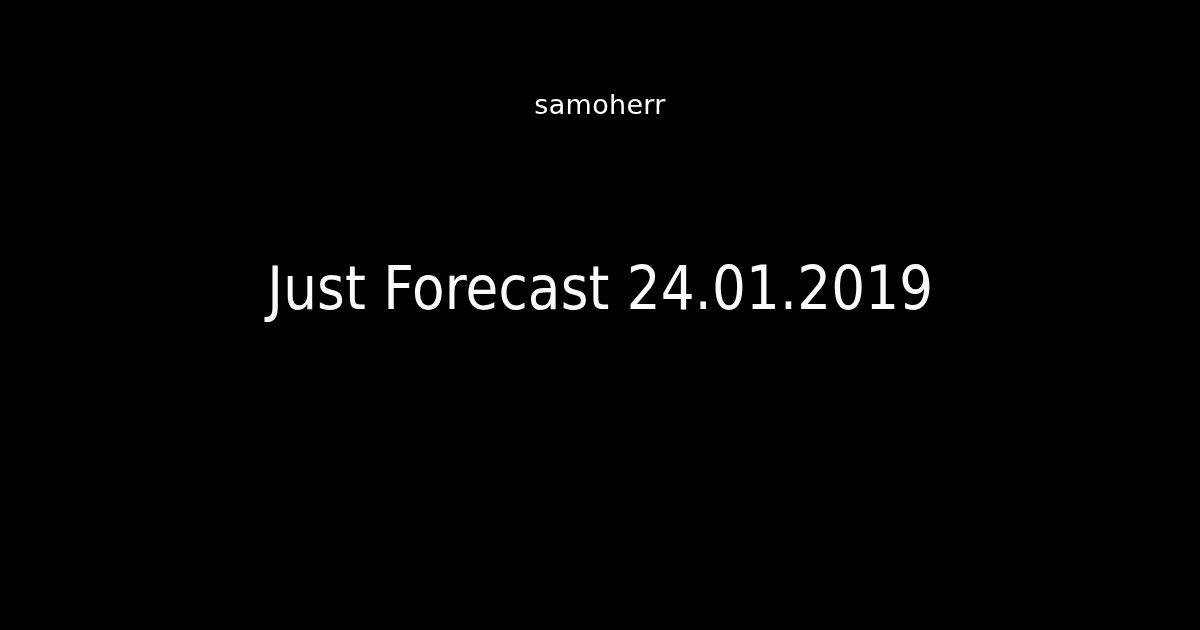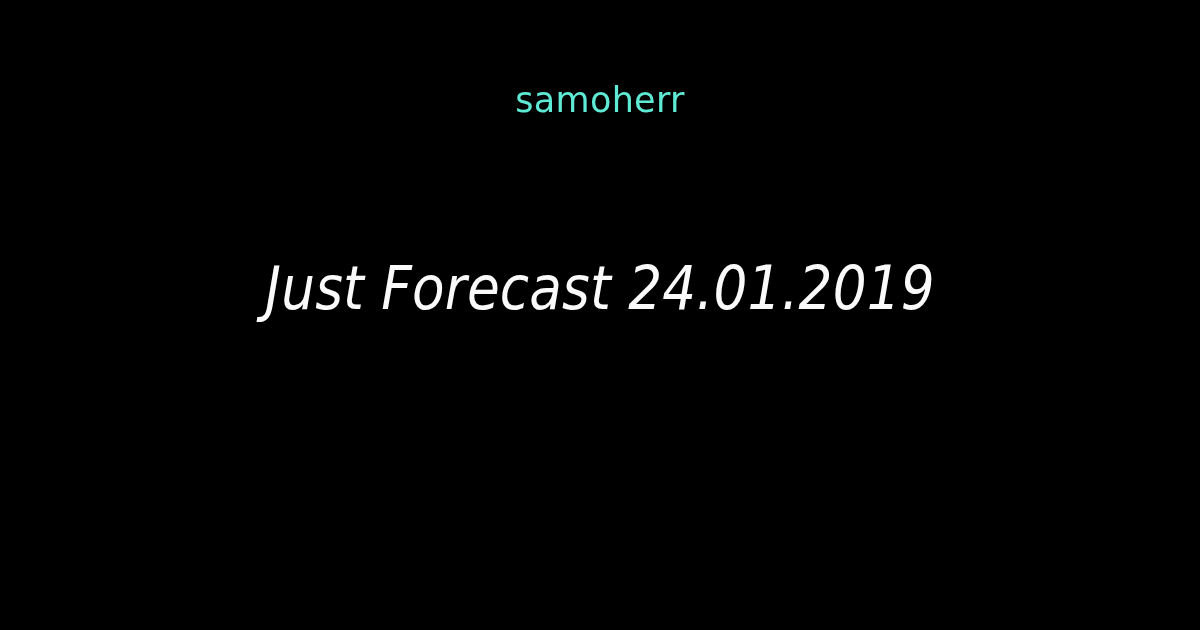--- a/index.html
+++ b/index.html
@@ -31,42 +31,41 @@
     top: 0;
     width: 1200px;
     height: 118px;
     display: flex;
     align-items: flex-end;
     justify-content: center;
     pointer-events: none;
   }
   .site-name {
     font-family: "DejaVu Sans", "Liberation Sans", sans-serif;
-    font-size: 35px;
+    font-size: 27px;
     font-weight: 400;
     line-height: 1;
-    color: #5eead4;
+    color: #ffffff;
     letter-spacing: 0.3px;
     white-space: nowrap;
     -webkit-font-smoothing: antialiased;
   }
 
   
   .headline-row {
     position: absolute;
     left: 0;
     top: 0;
     width: 1200px;
     height: 576px;
     display: flex;
     align-items: center;
     justify-content: center;
     padding: 0 56px;
     box-sizing: border-box;
-    font-style: italic;
   }
   .headline {
     font-family: "DejaVu Sans Condensed", "Liberation Sans Narrow",
                  "Liberation Sans", "DejaVu Sans", sans-serif;
     font-size: 61px;
     font-weight: 400;
     line-height: 1.12;
     color: #fafafa;
     text-align: center;
     letter-spacing: 0.2px;

